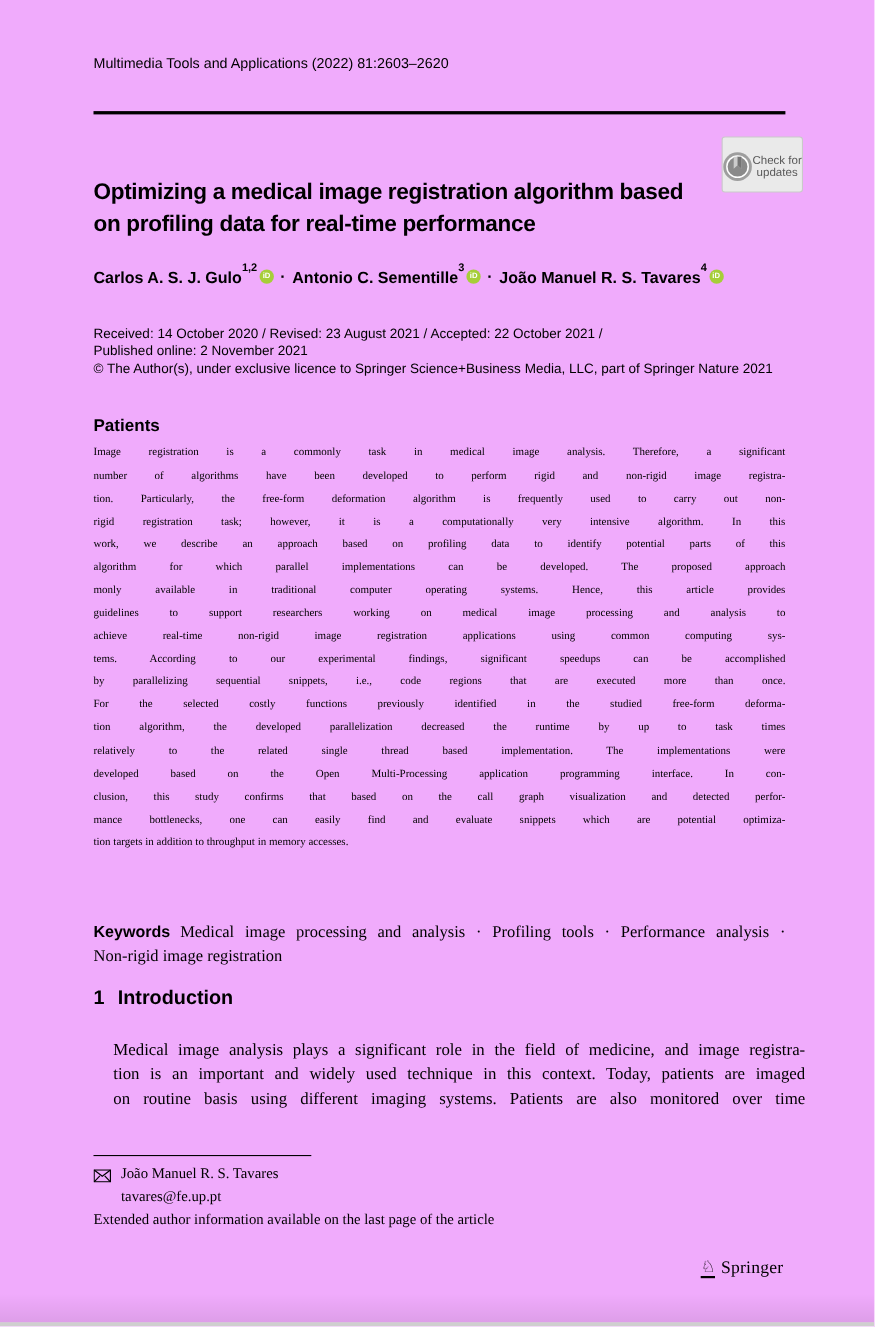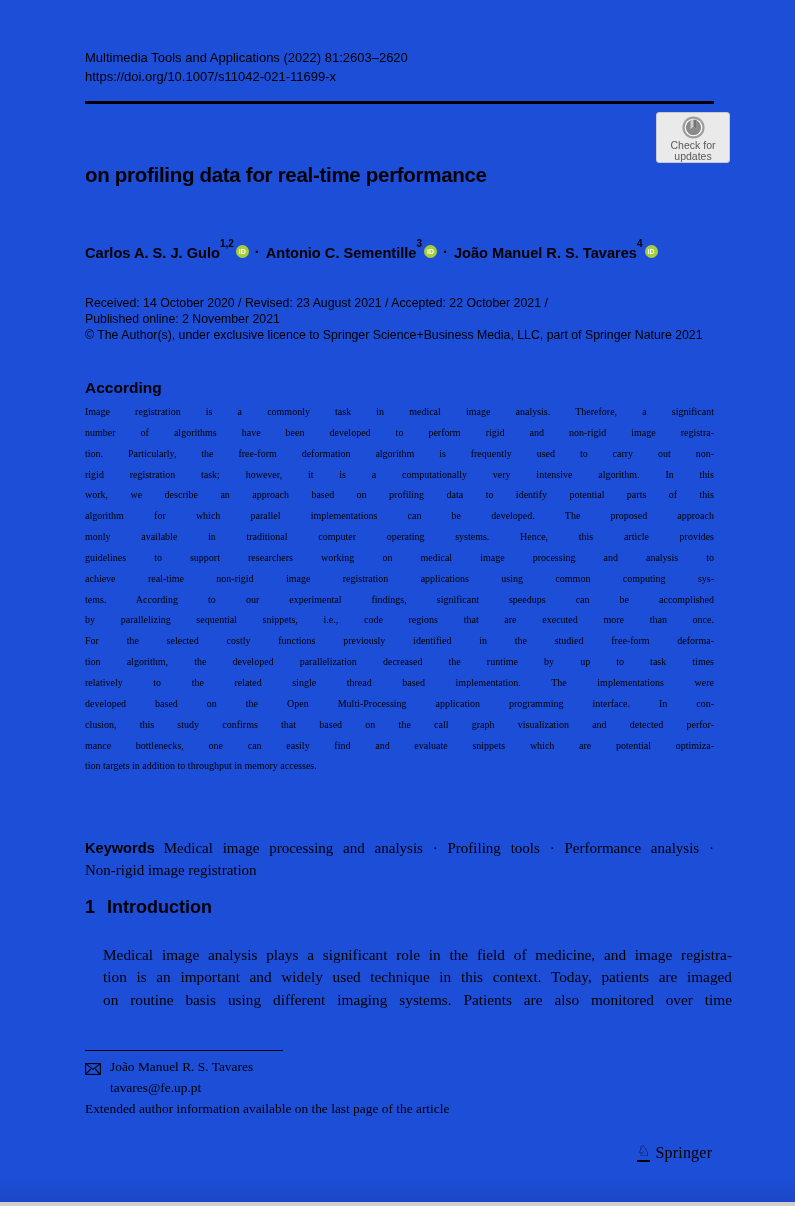--- a/index.html
+++ b/index.html
@@ -1,26 +1,26 @@
 <!DOCTYPE html>
 <html><head>
 <meta charset="utf-8">
 <style>
   html,body{margin:0;padding:0;background:#fff;}
-  .page{position:relative;width:795px;height:1206px;background:#1d4ed8;overflow:hidden;
+  .page{position:relative;width:795px;height:1206px;background:#f0abfc;overflow:hidden;
         font-family:"Liberation Sans",sans-serif;color:#000;}
 
   .journal-header{position:absolute;left:85px;top:48px;font-size:13px;line-height:19px;}
   .journal-header .doi{display:block;color:#000;text-decoration:none;cursor:pointer;}
 
   .header-rule{position:absolute;left:85px;top:101px;width:629px;height:3px;background:#000;}
 
-  .crossmark{position:absolute;left:656px;top:112px;width:74px;height:51px;background:#eaeaea;
+  .crossmark{position:absolute;left:656px;top:124px;width:74px;height:51px;background:#eaeaea;
              border:1px solid #c9c9c9;border-radius:3px;box-sizing:border-box;
-             display:flex;flex-direction:column;align-items:center;padding-top:3px;cursor:pointer;}
+             display:flex;flex-direction:row;align-items:center;padding-top:3px;cursor:pointer;}
   .cm-text{font-size:10.5px;line-height:11px;color:#595959;text-align:center;margin-top:1px;}
   .cm-text span{display:block;}
 
   .title{position:absolute;left:85px;top:160px;margin:0;font-size:20.5px;line-height:29px;
          font-weight:bold;letter-spacing:-0.3px;}
   .title span{display:block;}
 
   .authors{position:absolute;left:85px;top:243px;font-size:14.6px;font-weight:bold;
            display:flex;align-items:center;}
   .authors .sep{margin:0 6px;}
@@ -66,61 +66,61 @@
                background:linear-gradient(to bottom, rgba(0,0,0,0), rgba(0,0,0,0.08));}
   .page-edge{position:absolute;left:0;bottom:0;width:100%;height:4px;background:#cfcfcf;}
 </style>
 </head>
 <body>
 
 <div class="page">
 
   <div class="journal-header">
     <div>Multimedia Tools and Applications (2022) 81:2603–2620</div>
-    <span class="doi">https://doi.org/10.1007/s11042-021-11699-x</span>
   </div>
 
   <div class="header-rule"></div>
 
   <div class="crossmark">
     <svg width="27" height="27" viewBox="0 0 27 27">
       <circle cx="13.5" cy="13.5" r="13" fill="#9e9e9e"></circle>
       <circle cx="13.5" cy="13.5" r="10.4" fill="#ffffff"></circle>
       <circle cx="13.5" cy="13.5" r="9" fill="#8a8a8a"></circle>
       <path d="M10 4.5 h7 v11 l-3.5 -3.2 l-3.5 3.2 z" fill="#cccccc"></path>
       <path d="M17 4.5 v11 l-3.5 -3.2 v-7.8 z" fill="#757575"></path>
     </svg>
     <div class="cm-text">
       <span>Check for</span>
       <span>updates</span>
     </div>
   </div>
 
   <h1 class="title">
+    <span>Optimizing a medical image registration algorithm based</span>
     <span>on profiling data for real-time performance</span>
   </h1>
 
   <div class="authors">
     <span><span>Carlos A. S. J. Gulo</span><sup>1,2</sup></span>
     <span class="orcid"><span>iD</span></span>
     <span class="sep">·</span>
     <span><span>Antonio C. Sementille</span><sup>3</sup></span>
     <span class="orcid"><span>iD</span></span>
     <span class="sep">·</span>
     <span><span>João Manuel R. S. Tavares</span><sup>4</sup></span>
     <span class="orcid"><span>iD</span></span>
   </div>
 
   <div class="history">
     <div>Received: 14 October 2020 / Revised: 23 August 2021 / Accepted: 22 October 2021 /</div>
     <div>Published online: 2 November 2021</div>
     <div>© The Author(s), under exclusive licence to Springer Science+Business Media, LLC, part of Springer Nature 2021</div>
   </div>
 
-  <div class="abstract-heading">According</div>
+  <div class="abstract-heading">Patients</div>
 
   <div class="abstract">
     <div class="ln">Image registration is a commonly task in medical image analysis. Therefore, a significant</div>
     <div class="ln">number of algorithms have been developed to perform rigid and non-rigid image registra-</div>
     <div class="ln">tion. Particularly, the free-form deformation algorithm is frequently used to carry out non-</div>
     <div class="ln">rigid registration task; however, it is a computationally very intensive algorithm. In this</div>
     <div class="ln">work, we describe an approach based on profiling data to identify potential parts of this</div>
     <div class="ln">algorithm for which parallel implementations can be developed. The proposed approach</div>
     <div class="ln">monly available in traditional computer operating systems. Hence, this article provides</div>
     <div class="ln">guidelines to support researchers working on medical image processing and analysis to</div>

